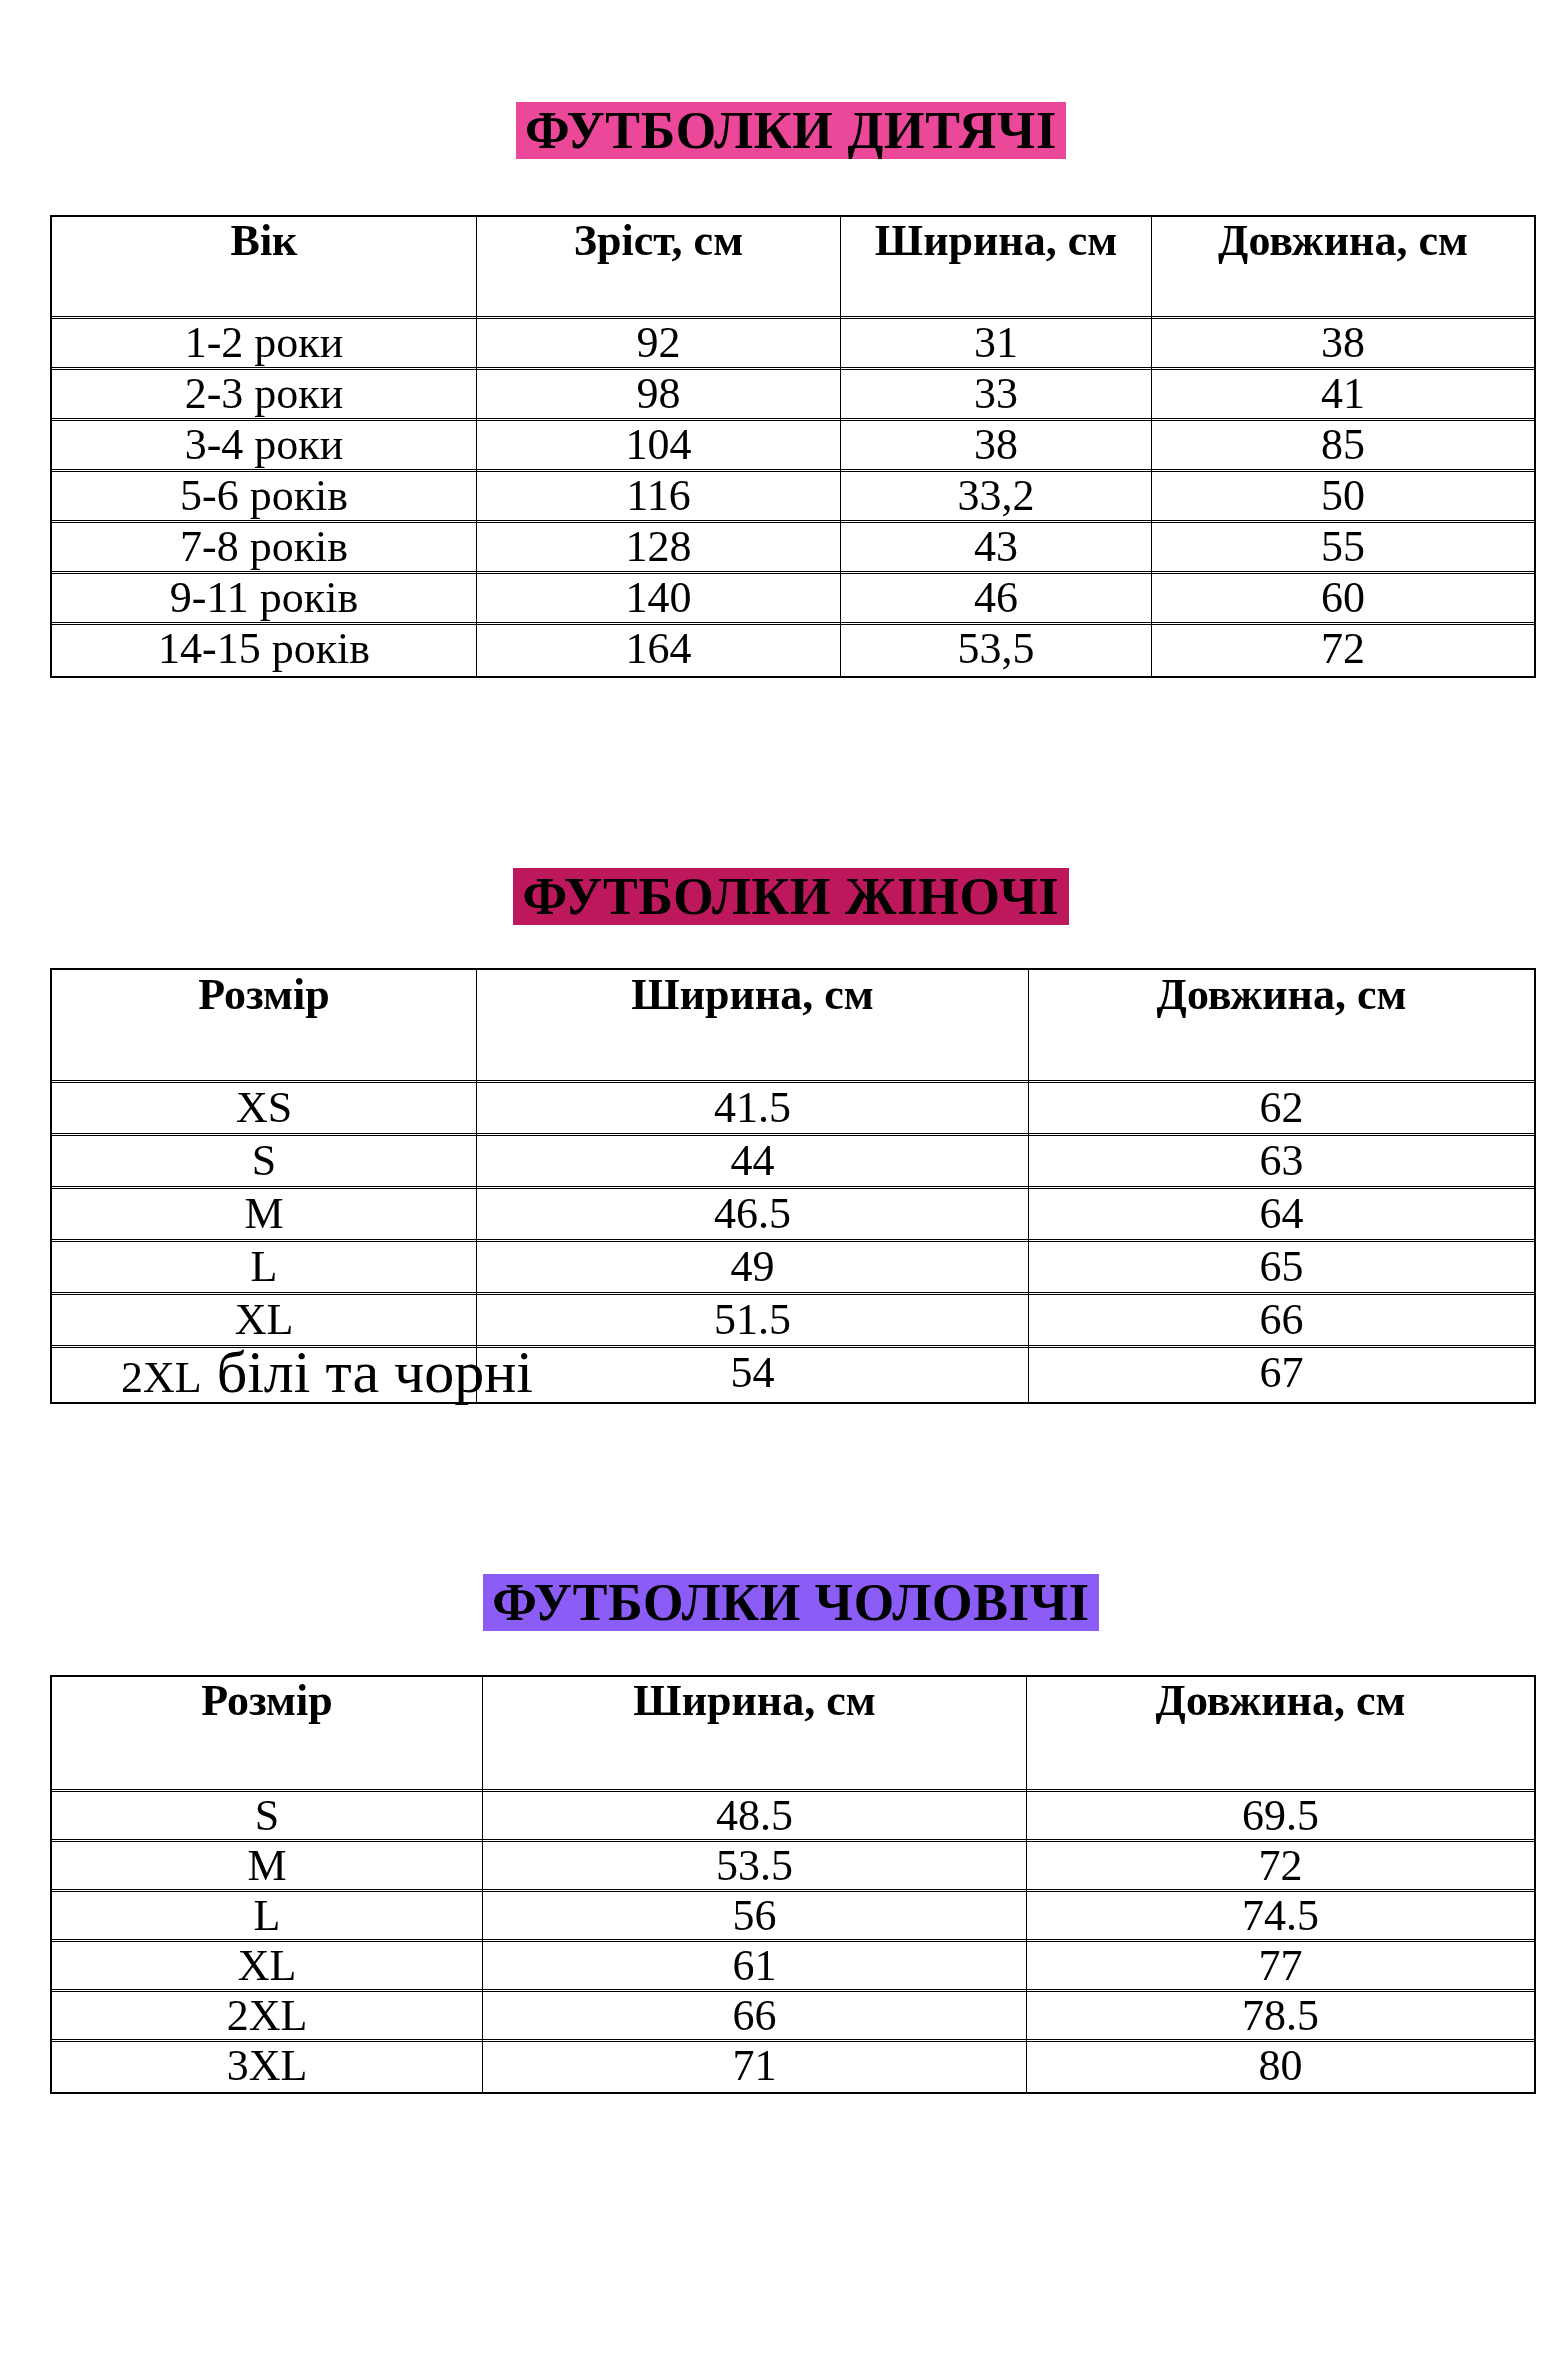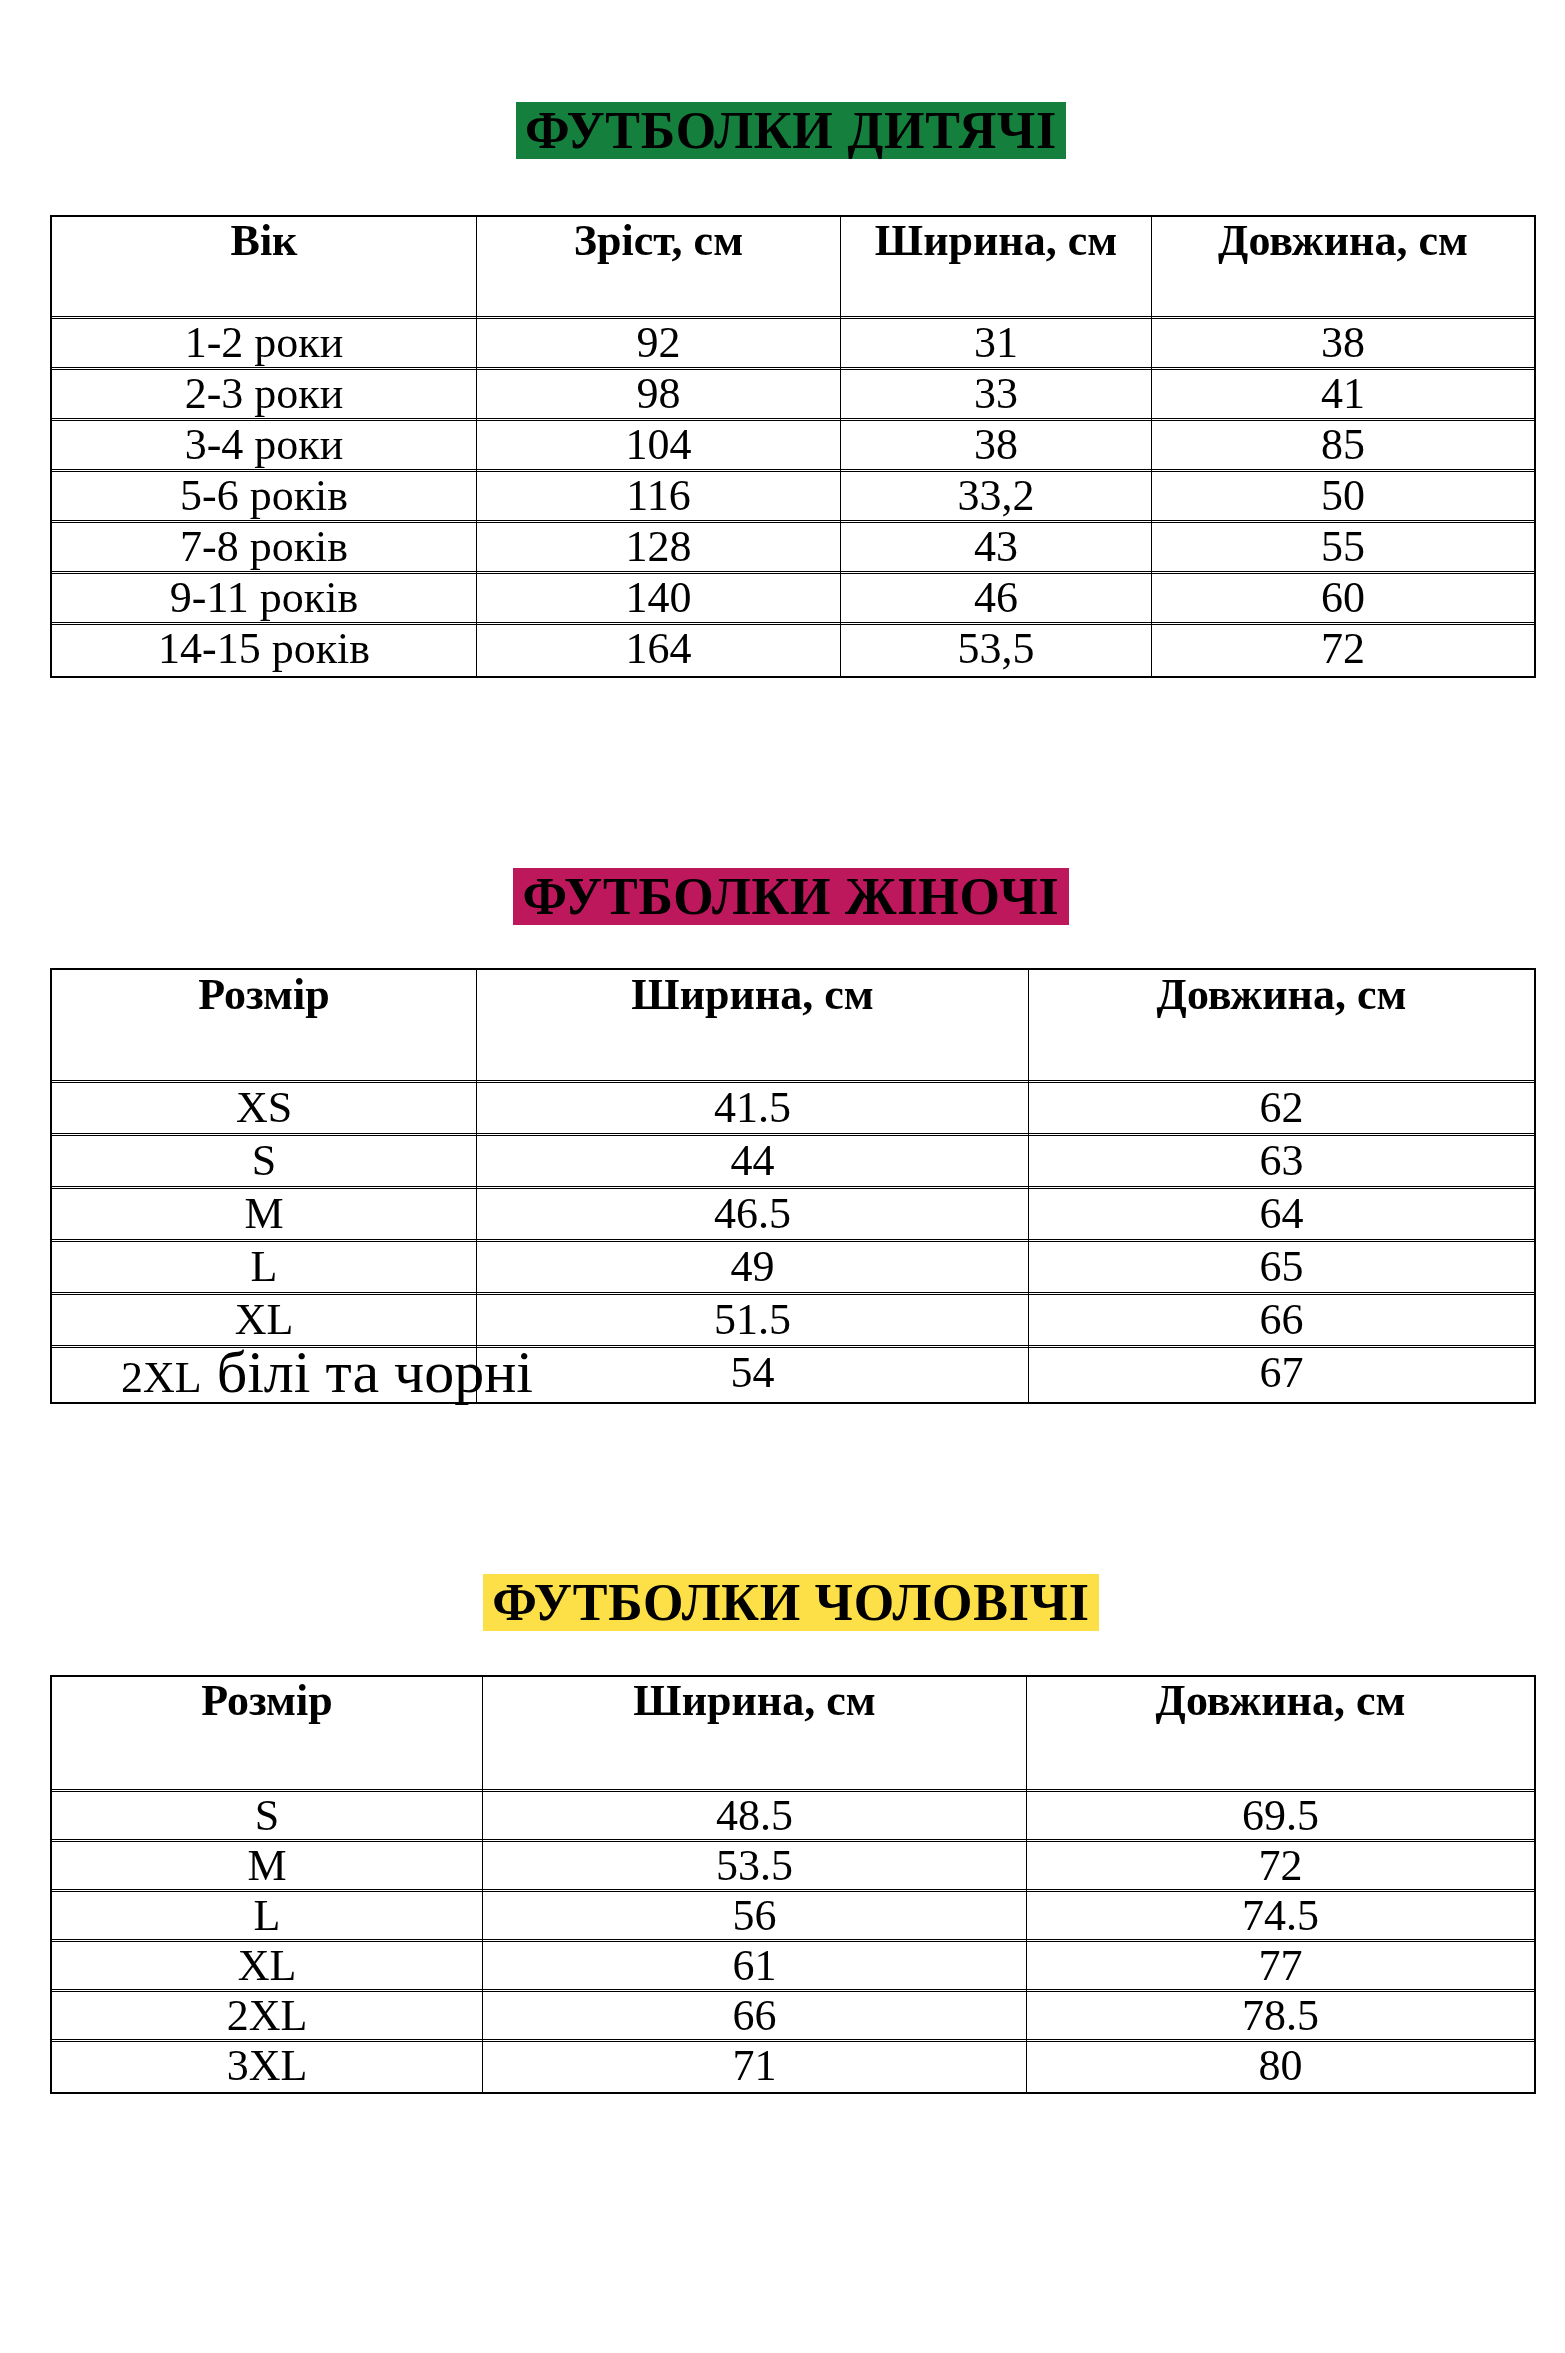--- a/index.html
+++ b/index.html
@@ -98,21 +98,21 @@
     font-weight: normal;
   }
 </style>
 </head>
 <body style="background: rgb(255, 255, 255); color: rgb(0, 0, 0);">
 
 <div class="page">
 
   <section class="s1">
     <div class="title-row">
-      <span class="doc-title" style="background: #15803d;">ФУТБОЛКИ ДИТЯЧІ</span>
+      <span class="doc-title" style="background: #ec4899;">ФУТБОЛКИ ДИТЯЧІ</span>
     </div>
     <table class="t t1">
       <colgroup>
           <col class="c0">
           <col class="c1">
           <col class="c2">
           <col class="c3">
         </colgroup>
       <thead>
           <tr>
@@ -216,21 +216,21 @@
             <td class="note-cell"><span>2XL</span><span class="big-note"> білі та чорні</span></td>
             <td>54</td>
             <td>67</td>
           </tr>
         </tbody>
     </table>
   </section>
 
   <section class="s3">
     <div class="title-row">
-      <span class="doc-title" style="background: #fde047;">ФУТБОЛКИ ЧОЛОВІЧІ</span>
+      <span class="doc-title" style="background: #8b5cf6;">ФУТБОЛКИ ЧОЛОВІЧІ</span>
     </div>
     <table class="t t3">
       <colgroup>
           <col class="c0">
           <col class="c1">
           <col class="c2">
         </colgroup>
       <thead>
           <tr>
             <td>Розмір</td>

